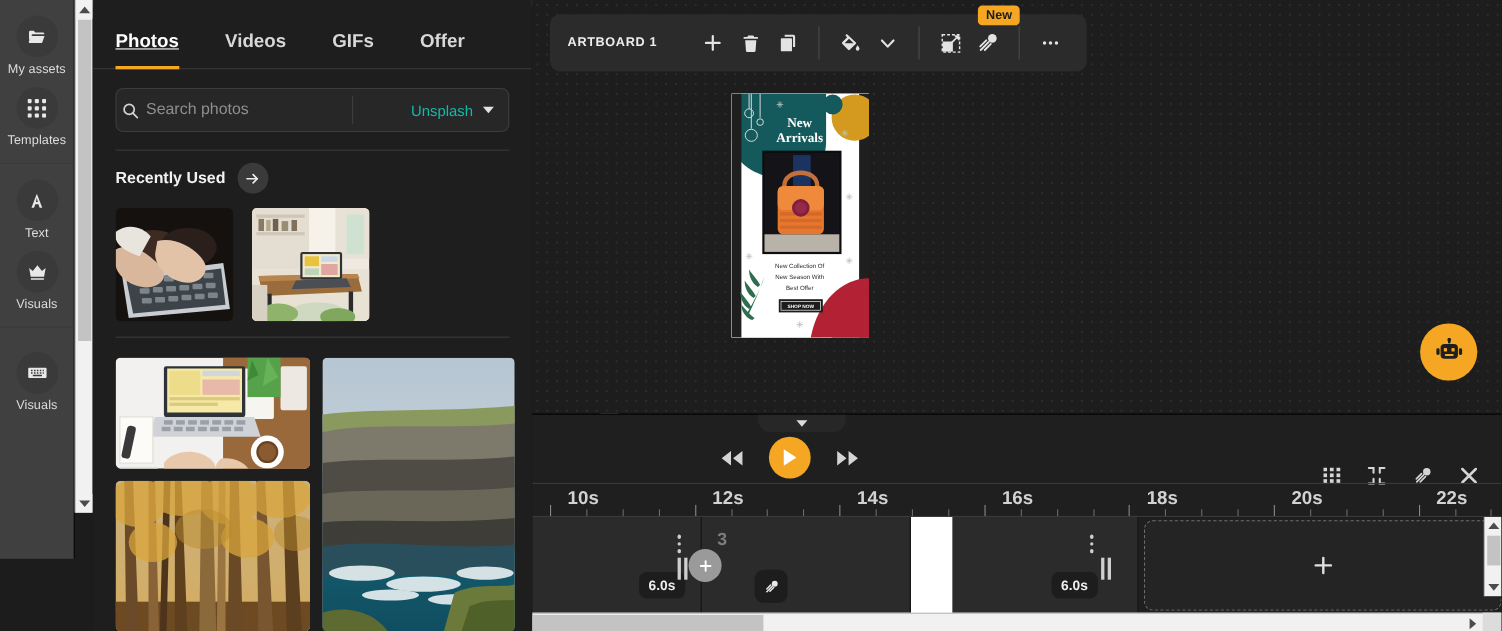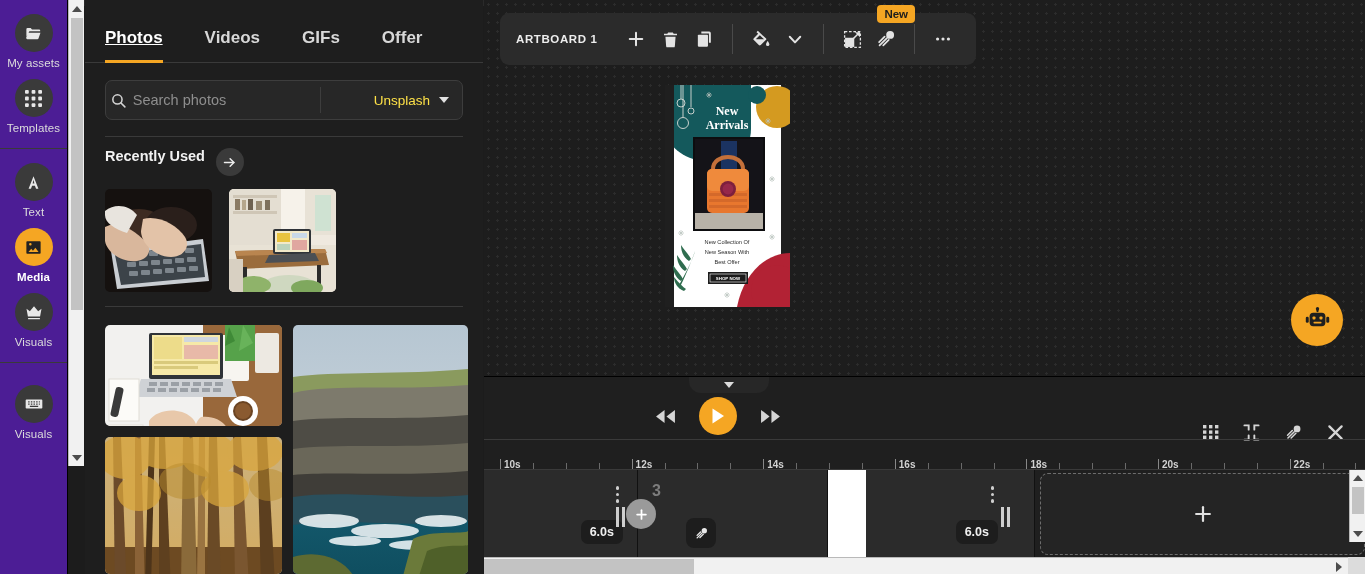--- a/index.html
+++ b/index.html
@@ -7,22 +7,22 @@
     width: 1365px; height: 574px;
     overflow: hidden;
     background: #1c1c1c;
     font-family: "Liberation Sans", sans-serif;
     color: #e8e8e8;
   }
   #app { position: relative; width: 1365px; height: 574px; }
 
   
   #rail {
-    position: absolute; left: 0; top: 0; width: 68px; height: 574px;
-    background: #4c1d95;
+    position: absolute; left: 0; top: 0; width: 68px; height: 508px;
+    background: #404040;
     border-right: 1px solid #000;
   }
   .rail-group { border-bottom: 1px solid #3a3a3a; padding: 8px 0 10px; }
   .rail-group.last { border-bottom: none; }
   .rail-item {
     display: flex; flex-direction: column; align-items: center;
     padding: 6px 0 4px; cursor: pointer;
   }
   .rail-icon {
     width: 38px; height: 38px; border-radius: 50%;
@@ -80,27 +80,27 @@
   #search-input {
     flex: 1; background: transparent; border: none; outline: none;
     color: #cfcfcf; font-size: 14.5px; font-family: "Liberation Sans", sans-serif;
     border-left: 1px solid transparent;
   }
   #search-input::placeholder { color: #8e8e8e; }
   #source-sel {
     display: flex; align-items: center; gap: 9px; padding: 0 13px 0 13px;
     border-left: 1px solid #3d3d3d; height: 26px; cursor: pointer;
   }
-  #source-label { font-size: 13.5px; color: #fde047; padding-left: 40px; }
+  #source-label { font-size: 13.5px; color: #14b8a6; padding-left: 40px; }
   .chev { width:0;height:0;border-left:5px solid transparent;border-right:5px solid transparent;border-top:6px solid #e2e2e2; }
 
   #panel-divider { margin: 16px 20px 0; height:1px; background:#3a3a3a; }
 
   #recent-head {
-    display:flex; align-items:flex-start; gap:11px; padding: 11px 20px 0 20px;
+    display:flex; align-items:center; gap:11px; padding: 11px 20px 0 20px;
   }
   #recent-title { font-size: 14.5px; font-weight: bold; color: #f2f2f2; }
   #recent-more {
     width: 28px; height: 28px; border-radius:50%; background:#3a3a3a;
     display:flex;align-items:center;justify-content:center; cursor:pointer;
   }
 
   #recent-grid { display:flex; gap:17px; padding: 13px 20px 0 20px; }
   .thumb { border-radius:5px; overflow:hidden; position:relative; cursor:pointer; }
   .r-thumb { width: 107px; height: 103px; }
@@ -140,21 +140,21 @@
       radial-gradient(circle, #2c2c2c 1px, transparent 1.2px) 0 0/9px 9px,
       #1d1d1d;
   }
   #toolbar {
     position:absolute; left: 16px; top: 13px; height: 52px;
     background:#2b2b2b; border-radius: 9px;
     display:flex; align-items:center; padding: 0 16px; gap: 0;
   }
   #artboard-name {
     font-size: 11.5px; font-weight: bold; letter-spacing: .6px; color:#ededed;
-    margin-right: 22px; white-space:nowrap;
+    margin-right: 34px; white-space:nowrap;
   }
   .tb-btn {
     width: 34px; height: 34px; display:flex; align-items:center; justify-content:center;
     cursor:pointer; color:#e3e3e3; position:relative;
   }
   .tb-sep { width:1px; height:30px; background:#4a4a4a; margin: 0 11px; }
   #new-badge {
     position:absolute; top:-17px; left: 8px;
     background:#f5a623; color:#1d1d1d; font-size:11.5px; font-weight:bold;
     padding: 2px 7px; border-radius: 4px; line-height: 1.25;
@@ -196,21 +196,21 @@
   }
   .t-btn { cursor:pointer; color:#d5d5d5; display:flex;align-items:center; }
   #tl-right { position:absolute; right: 21px; top: 16px; height:46px; display:flex; align-items:center; gap: 24px; }
 
   #ruler {
     position:absolute; left:0; top: 62px; width: 881px; height: 31px;
     border-top:1px solid #3a3a3a; border-bottom:1px solid #3a3a3a;
     overflow:hidden;
   }
   .rtick { position:absolute; top: 0; }
-  .rtick .lbl { font-size: 10px; color:#d2d2d2; font-weight:bold; position:absolute; left: 4px; top: 3px; white-space:nowrap;margin-top:16px;}
+  .rtick .lbl { font-size: 17px; color:#d2d2d2; font-weight:bold; position:absolute; left: 16px; top: 3px; white-space:nowrap;}
   .rtick .maj { position:absolute; left:0; top: 19px; width:1px; height: 11px; background:#888; }
   .minr { position:absolute; top: 23px; width:1px; height: 7px; background:#6a6a6a; }
 
   #tracks {
     position:absolute; left:0; top: 93px; width: 881px; height: 88px;
     display:flex; overflow:hidden;
   }
   .clip {
     position:relative; background:#2b2b2b; border-right:1px solid #111;
     height: 88px; cursor:pointer;
@@ -301,28 +301,20 @@
     </div>
 
     <div class="rail-group">
       <div class="rail-item">
         <div class="rail-icon">
           <svg width="19" height="19" viewBox="0 0 24 24" fill="currentColor">
               <path d="M12 4l6.2 16h-3l-1.4-4H10.2l-1.4 4h-3L12 4zm0 4.6L10.9 13.4h2.2L12 8.6z"></path>
             </svg>
         </div>
         <div class="rail-label">Text</div>
-      </div>
-      <div class="rail-item active">
-        <div class="rail-icon">
-          <svg width="19" height="19" viewBox="0 0 24 24" fill="currentColor">
-              <path d="M4 4h16a1 1 0 0 1 1 1v14a1 1 0 0 1-1 1H4a1 1 0 0 1-1-1V5a1 1 0 0 1 1-1zm1.6 13.6h12.8l-4-5.3-3.1 3.9-2.1-2.5-3.6 3.9zM8 9.6a1.6 1.6 0 1 0 0-3.2 1.6 1.6 0 0 0 0 3.2z"></path>
-            </svg>
-        </div>
-        <div class="rail-label">Media</div>
       </div>
       <div class="rail-item">
         <div class="rail-icon">
           <svg width="20" height="20" viewBox="0 0 24 24" fill="currentColor">
               <path d="M3 8l4 3.2L12 5l5 6.2L21 8l-1.7 9.5H4.7L3 8zm1.9 11.2h14.2v1.6H4.9v-1.6z"></path>
             </svg>
         </div>
         <div class="rail-label">Visuals</div>
       </div>
     </div>

